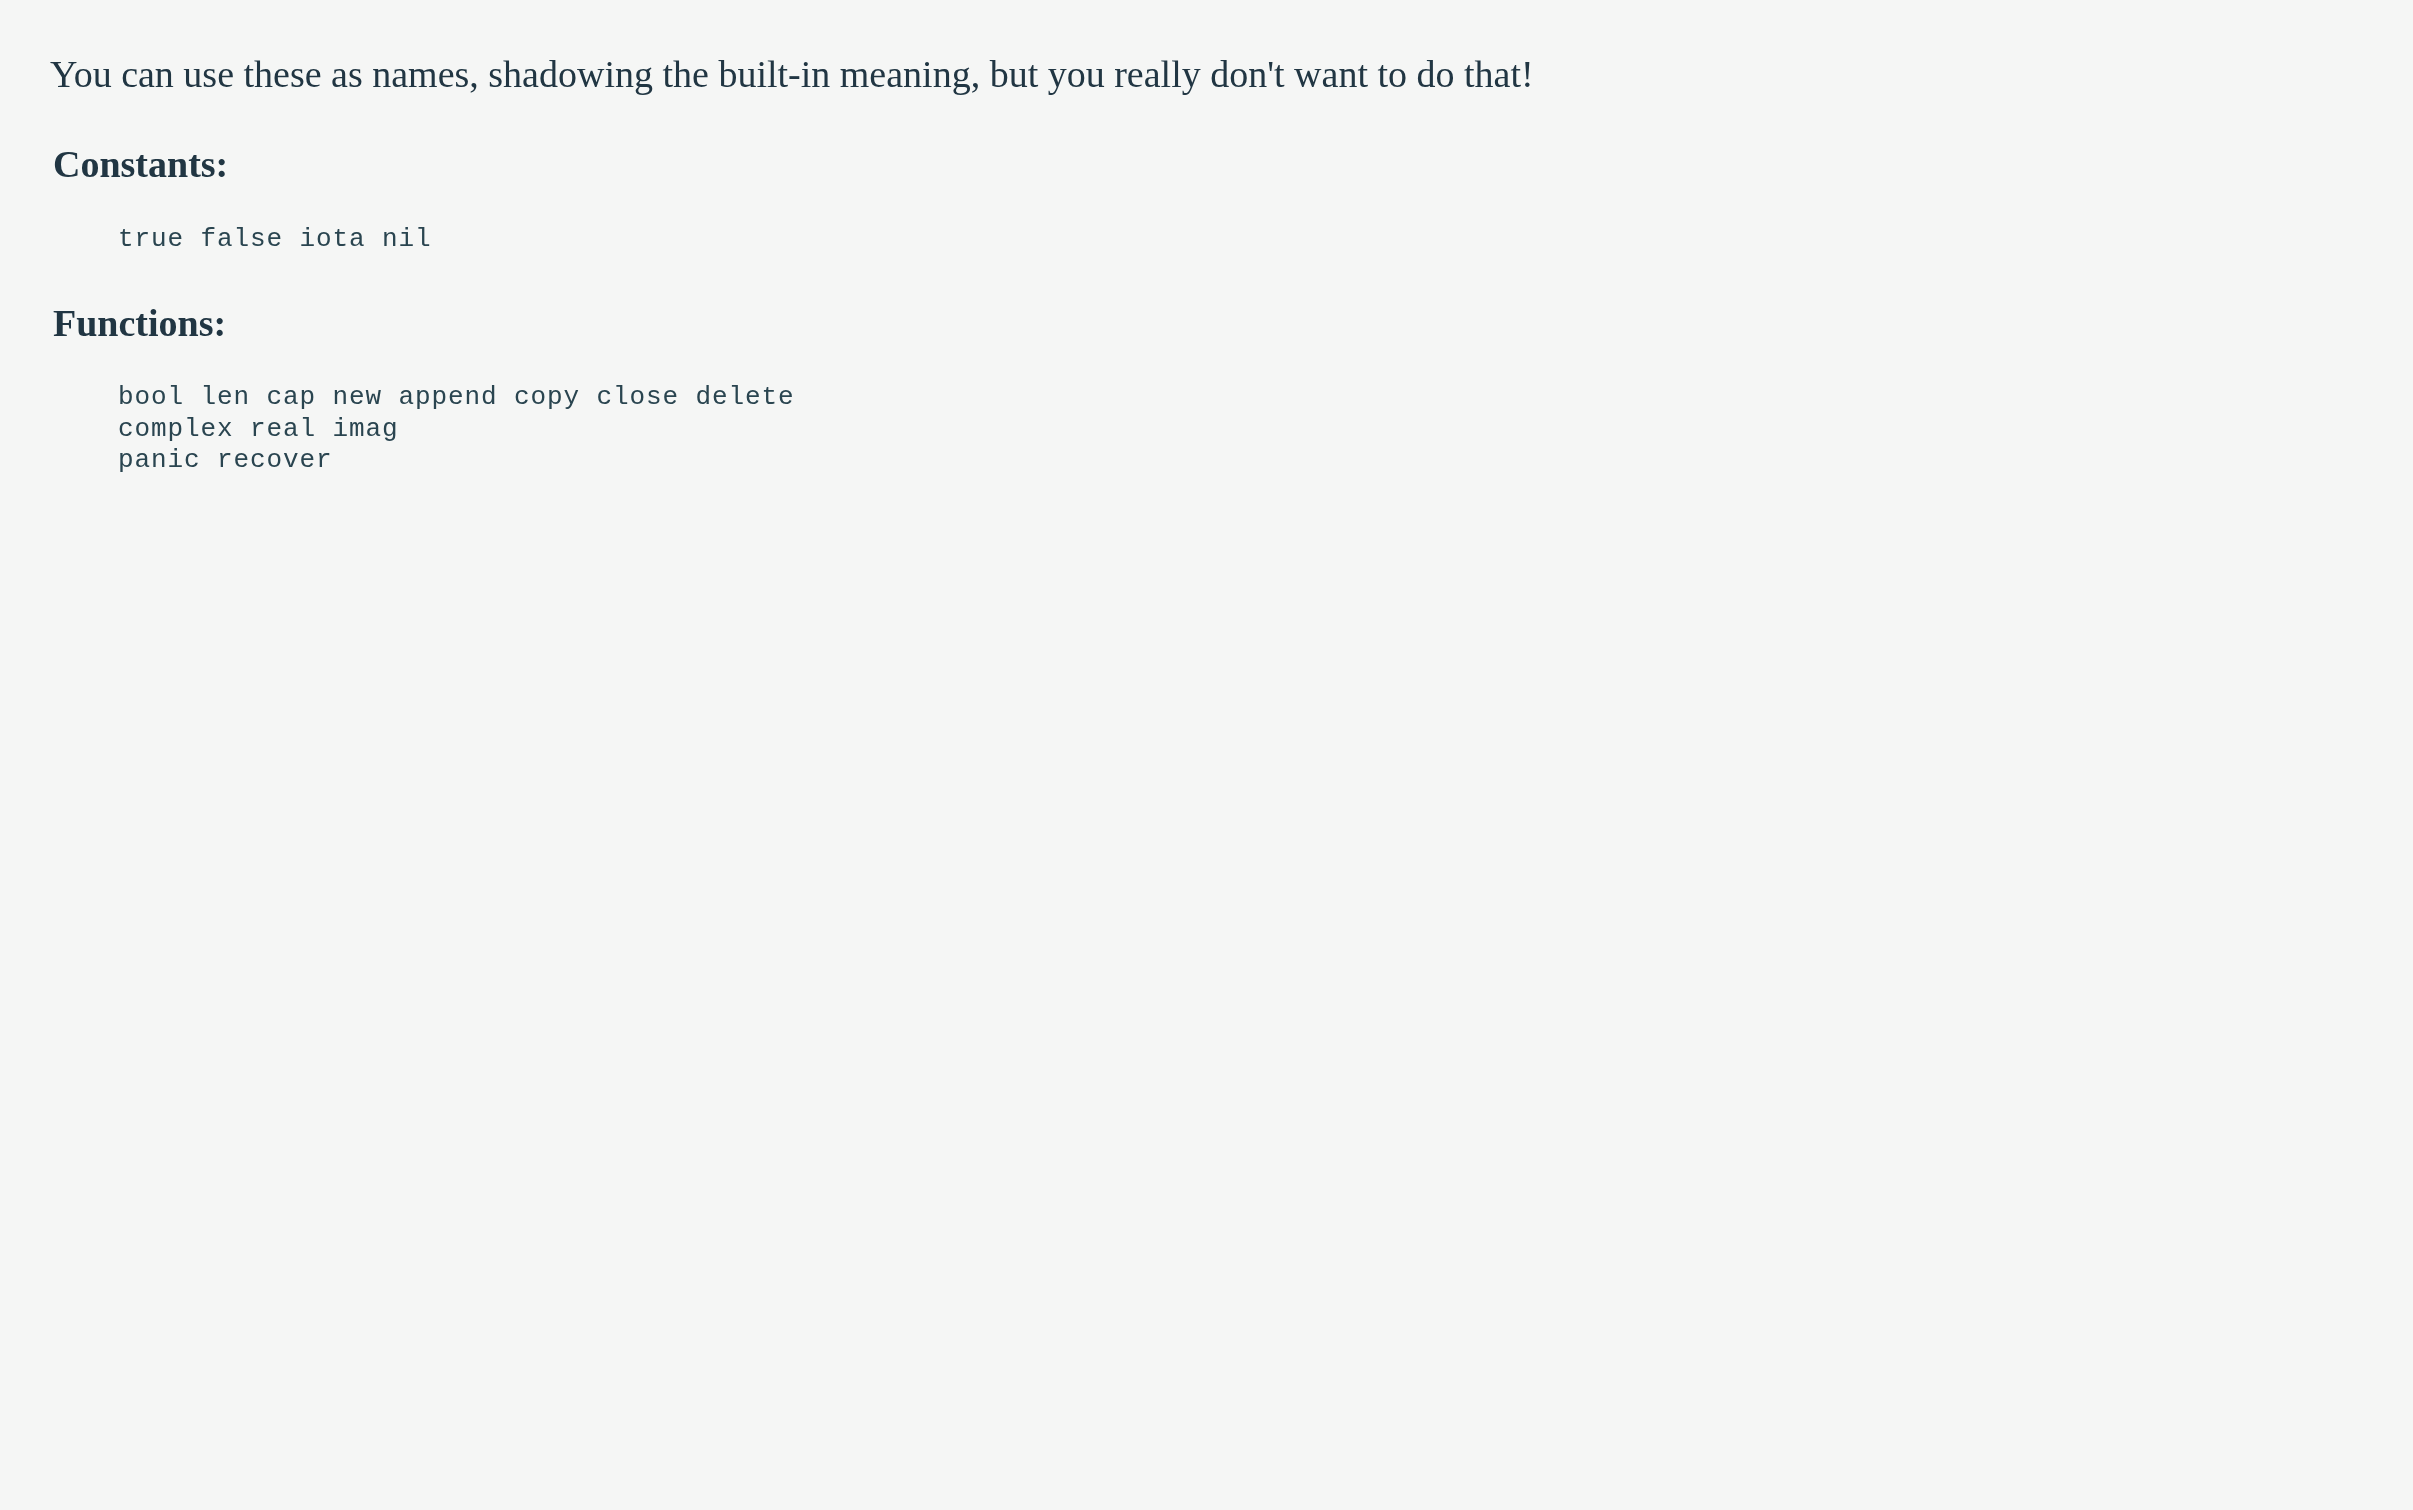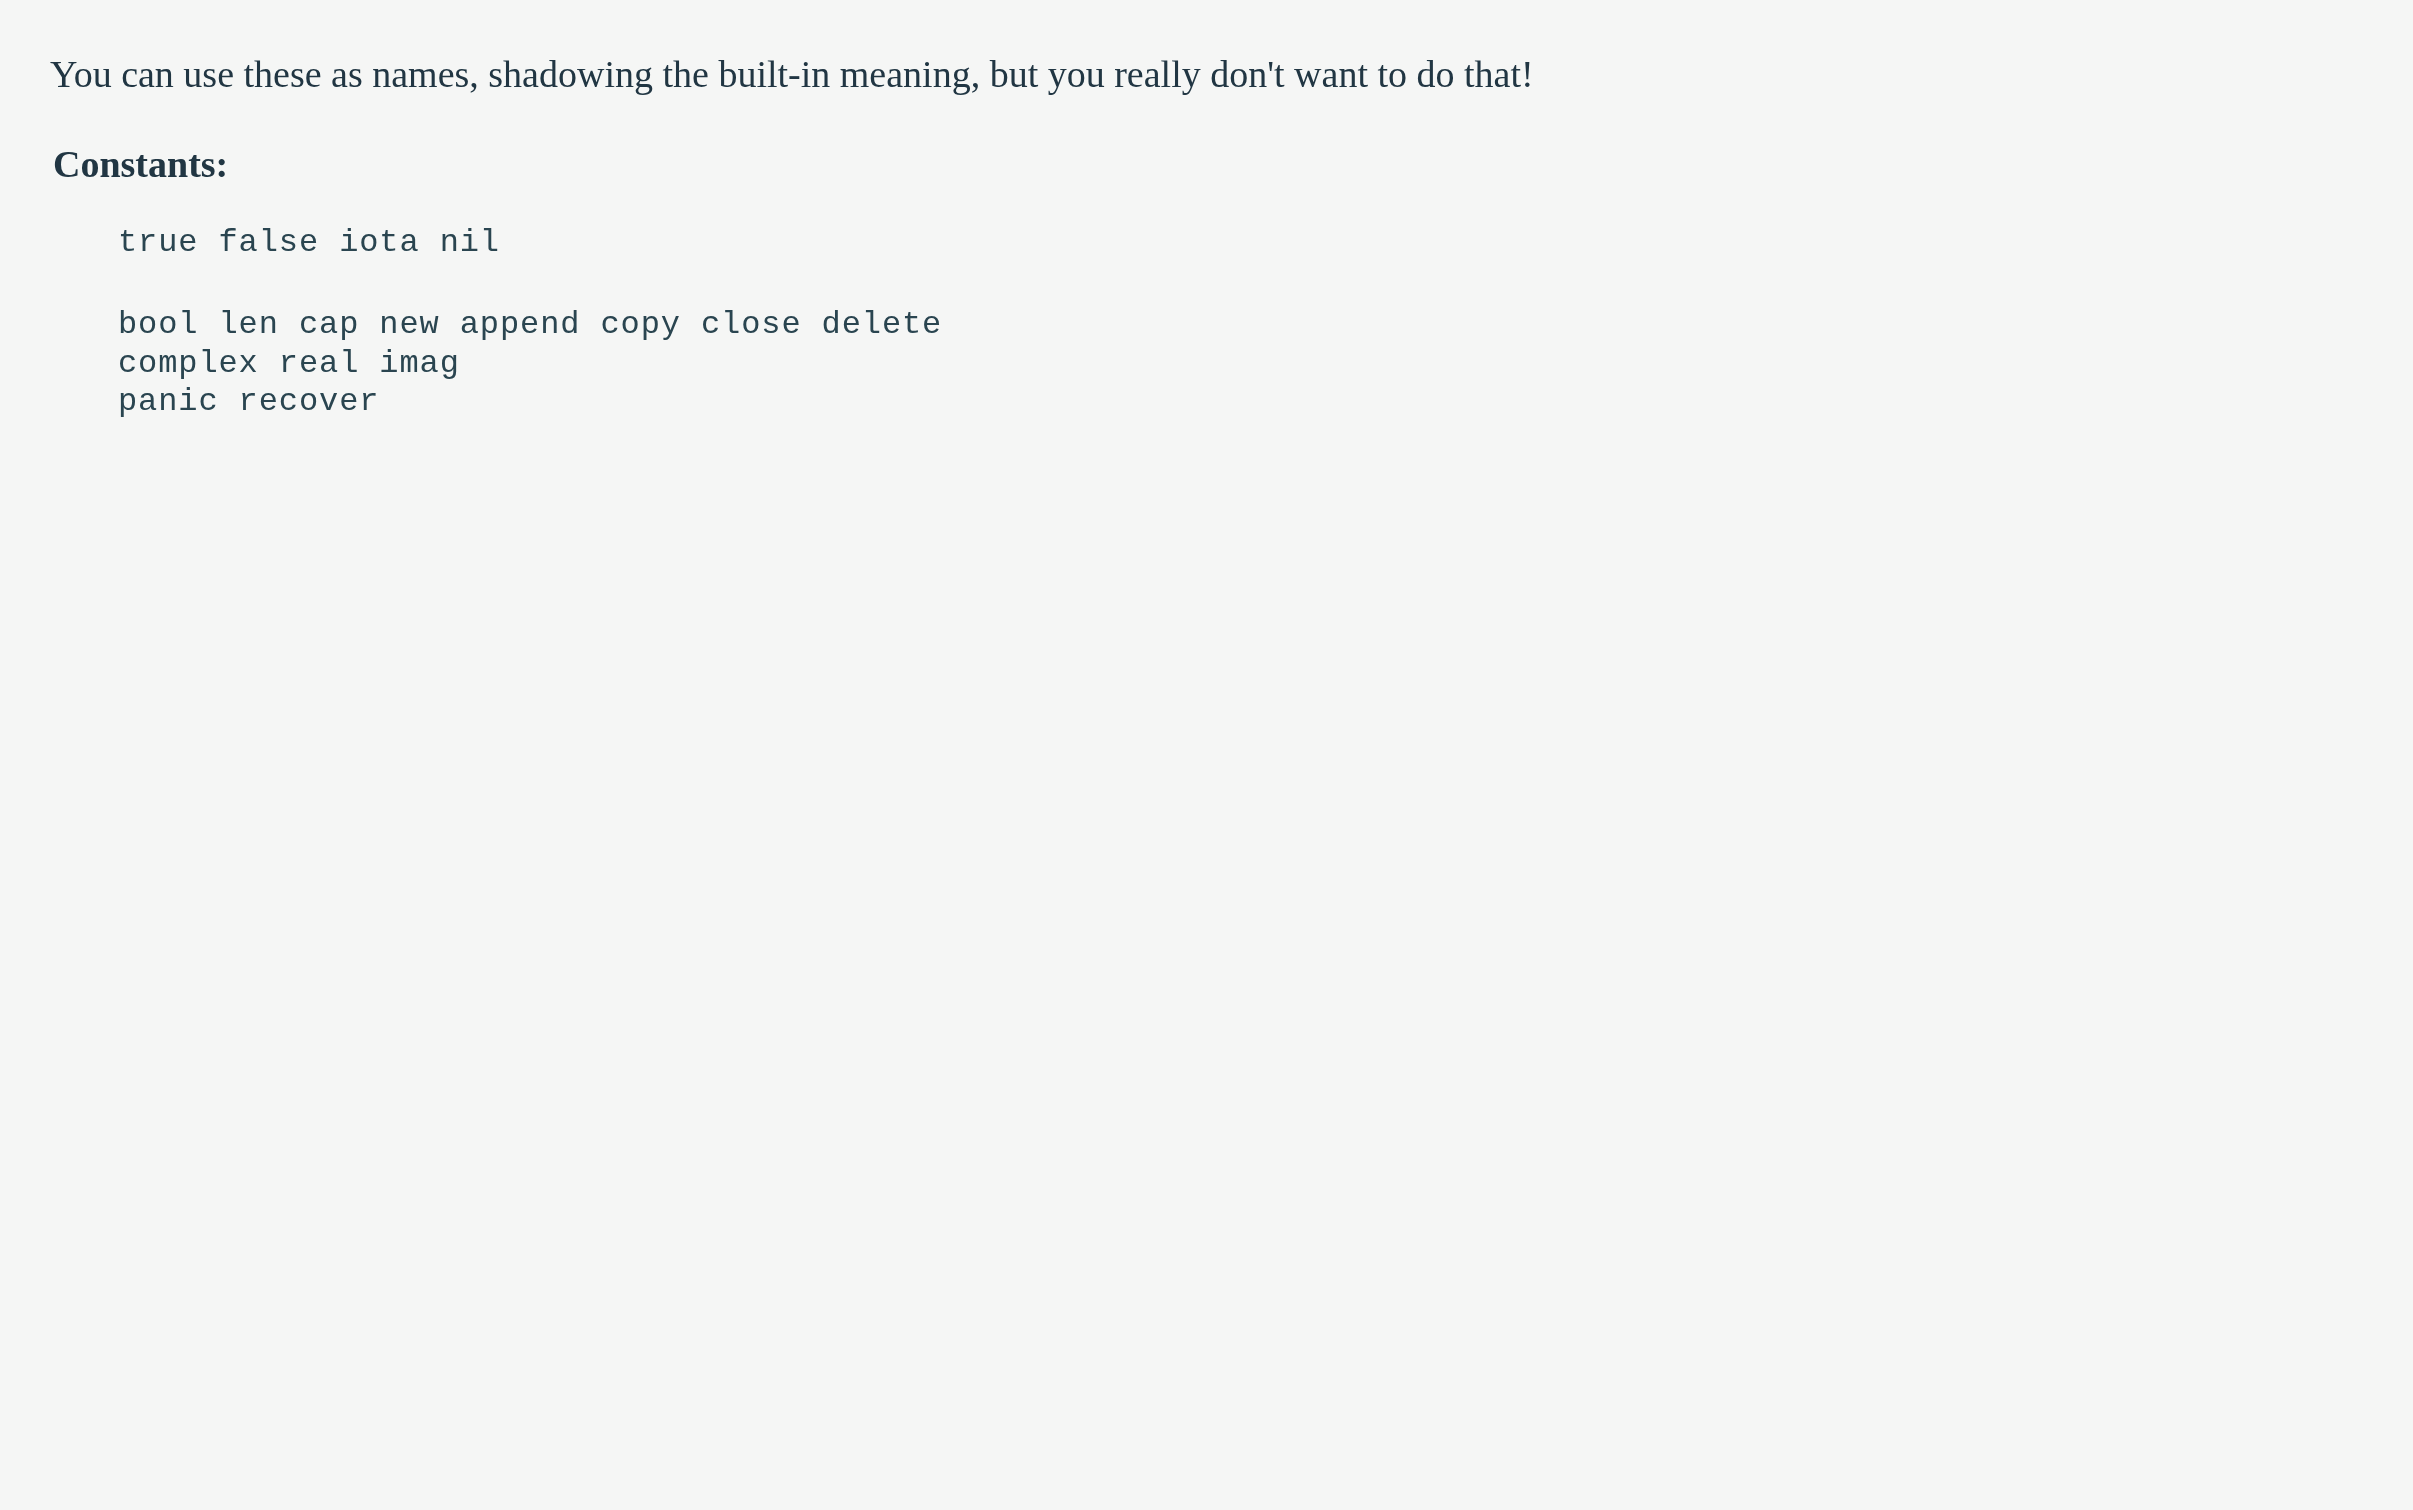--- a/index.html
+++ b/index.html
@@ -20,21 +20,21 @@
       font-weight: 400;
     }
     .section-heading {
       font-size: 38px;
       line-height: 1.3;
       margin-bottom: 34px;
       font-weight: 700;
     }
     .code-block {
       font-family: 'Courier New', Courier, monospace;
-      font-size: 32px;
+      font-size: 26px;
       line-height: 1.2;
       padding-left: 65px;
       padding-bottom: 41px;
       white-space: pre;
       color: #2a4550;
       letter-spacing: 0.9px;
     }
     .section {
       margin-bottom: 0;
     }
@@ -46,17 +46,18 @@
 
 <div class="section">
   <p class="section-heading">Constants:</p>
   <div class="code-block">true false iota nil</div>
 </div>
 
 <div class="section">
 </div>
 
 <div class="section">
+  <p class="section-heading">Functions:</p>
   <div class="code-block">bool len cap new append copy close delete
 complex real imag
 panic recover</div>
 </div>
 
 
 </body></html>

